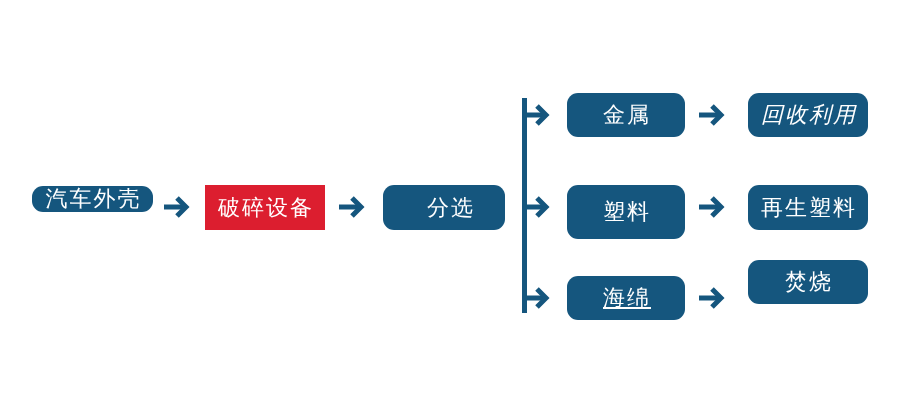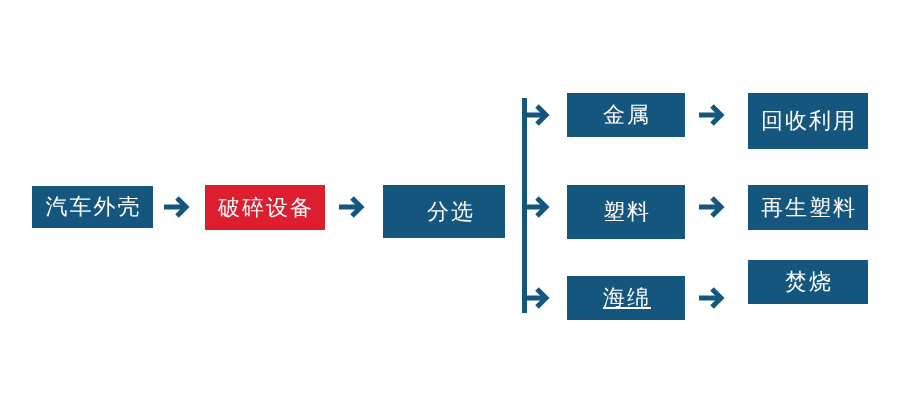--- a/index.html
+++ b/index.html
@@ -20,21 +20,21 @@
     display: flex;
     align-items: center;
     justify-content: center;
     color: var(--text-white, #ffffff);
     font-size: 22px;
     letter-spacing: 2px;
     text-indent: 2px;
     white-space: nowrap;
     box-sizing: border-box;
   }
-  .node.blue { background: var(--node-blue, #15567E); }
+  .node.blue { background: var(--node-blue, #15567E); border-radius: 11px; }
   .node.red  { background: var(--node-red,  #DC1E2F); text-align: right; }
   .arrow {
     position: absolute;
     width: 30px;
     height: 24px;
   }
   .arrow path {
     stroke: var(--arrow-blue, #15567E);
     stroke-width: 5;
     fill: none;
@@ -44,48 +44,48 @@
   .connector {
     position: absolute;
     background: var(--arrow-blue, #15567E);
   }
 </style>
 </head>
 <body>
 
 <div class="canvas">
 
-  <div class="node blue" style="left:32px; top:186px; width:121px; height:42px;">汽车外壳</div>
+  <div class="node blue" style="left:32px; top:186px; width:121px; height:26px;">汽车外壳</div>
 
   <svg class="arrow" style="left:163px; top:195px;" viewBox="0 0 30 24">
     <path d="M1 12 H21"></path>
     <path d="M14 3 L23 12 L14 21"></path>
   </svg>
 
   <div class="node red" style="left:205px; top:185px; width:120px; height:45px;">破碎设备</div>
 
   <svg class="arrow" style="left:338px; top:195px;" viewBox="0 0 30 24">
     <path d="M1 12 H21"></path>
     <path d="M14 3 L23 12 L14 21"></path>
   </svg>
 
-  <div class="node blue" style="left:383px; top:185px; width:122px; height:53px;padding-left:12px;">分选</div>
+  <div class="node blue" style="left:383px; top:185px; width:122px; height:45px;padding-left:12px;">分选</div>
 
   <div class="connector" style="left:522px; top:98px; width:5px; height:215px;"></div>
 
   <svg class="arrow" style="left:523px; top:103px;" viewBox="0 0 30 24">
     <path d="M1 12 H21"></path>
     <path d="M14 3 L23 12 L14 21"></path>
   </svg>
   <div class="node blue" style="left:567px; top:93px; width:118px; height:44px;">金属</div>
   <svg class="arrow" style="left:698px; top:103px;" viewBox="0 0 30 24">
     <path d="M1 12 H21"></path>
     <path d="M14 3 L23 12 L14 21"></path>
   </svg>
-  <div class="node blue" style="left:748px; top:93px; width:120px; height:56px;">回收利用</div>
+  <div class="node blue" style="left:748px; top:93px; width:120px; height:44px;font-style:italic;">回收利用</div>
 
   <svg class="arrow" style="left:523px; top:195px;" viewBox="0 0 30 24">
     <path d="M1 12 H21"></path>
     <path d="M14 3 L23 12 L14 21"></path>
   </svg>
   <div class="node blue" style="left:567px; top:185px; width:118px; height:54px;">塑料</div>
   <svg class="arrow" style="left:698px; top:195px;" viewBox="0 0 30 24">
     <path d="M1 12 H21"></path>
     <path d="M14 3 L23 12 L14 21"></path>
   </svg>

